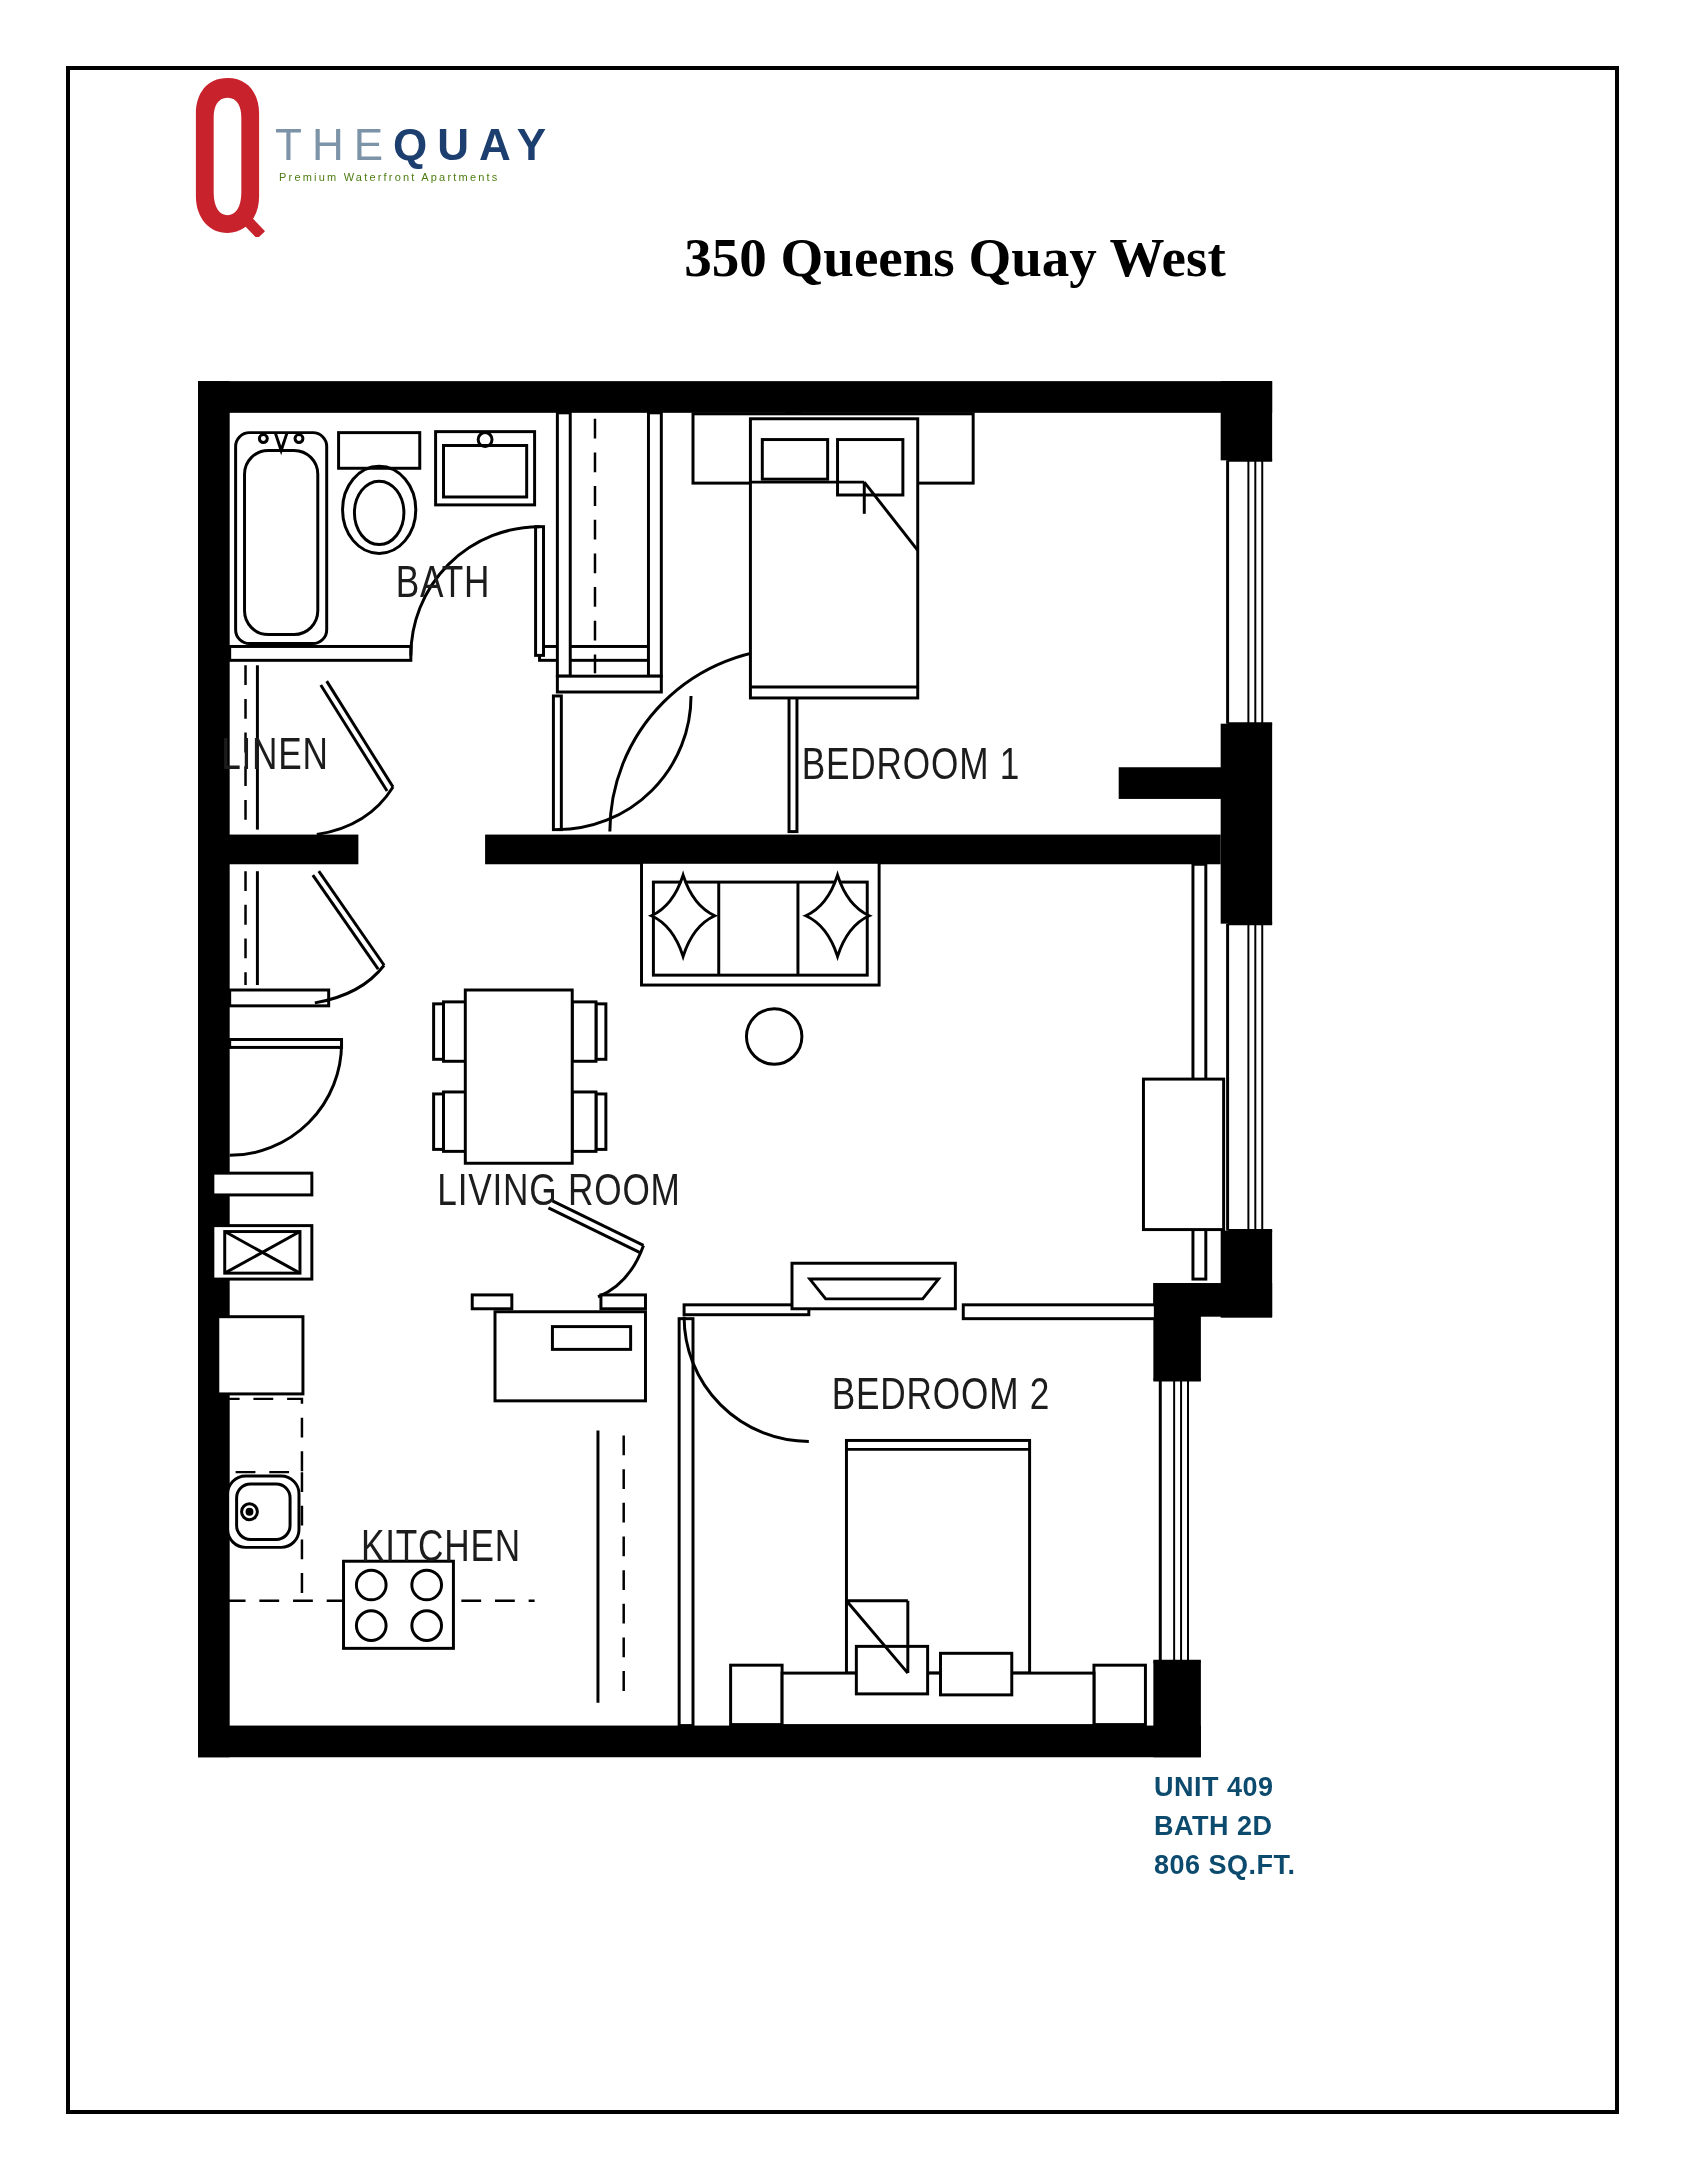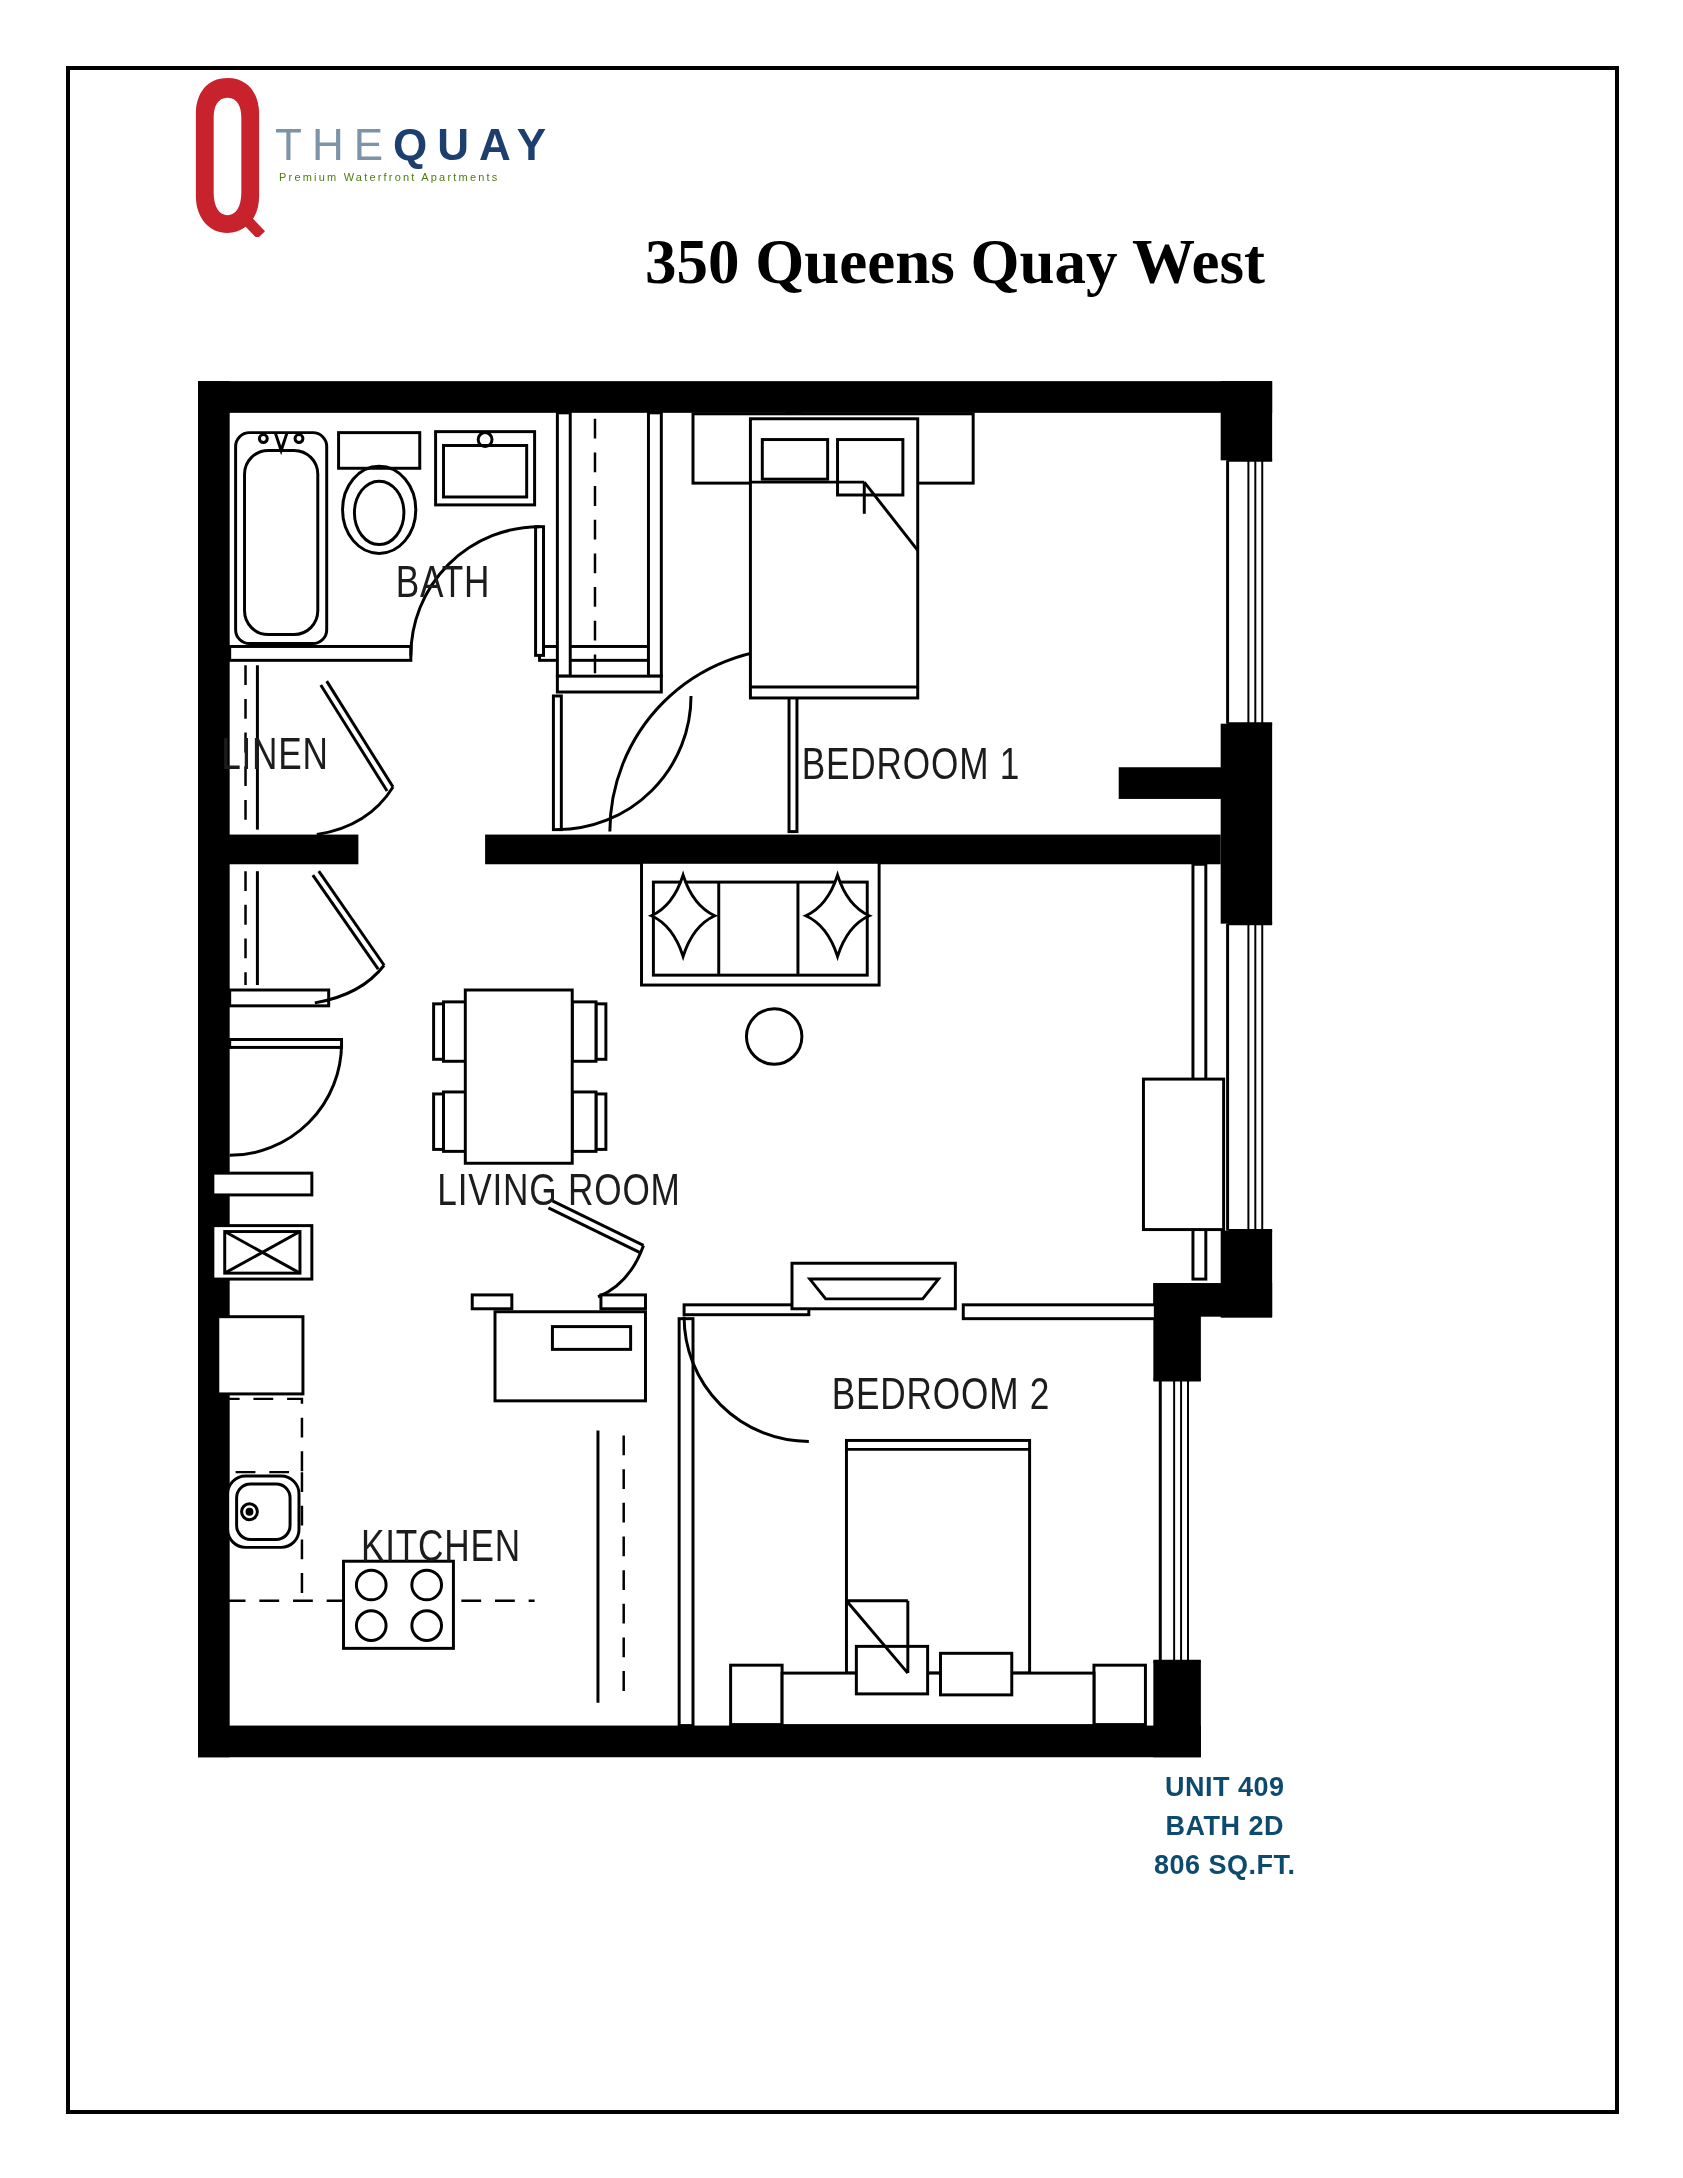--- a/index.html
+++ b/index.html
@@ -1,26 +1,26 @@
 <!DOCTYPE html>
 <html><head>
 <meta charset="utf-8">
 <style>
   html,body{margin:0;padding:0;background:#ffffff;}
   .page{position:relative;width:1683px;height:2178px;background:#fff;overflow:hidden;
-        font-family:"Liberation Sans",sans-serif;color:#111;text-align:center;}
+        font-family:"Liberation Sans",sans-serif;color:#111;}
   .frame{position:absolute;left:66px;top:66px;width:1545px;height:2040px;border:4px solid #000;}
   .logo{position:absolute;left:188px;top:74px;width:416px;height:163px;}
   .logo-q{position:absolute;left:0;top:0;}
   .logo-text{position:absolute;left:87px;top:46px;font-size:44px;letter-spacing:10px;white-space:nowrap;}
   .logo-the{color:#7d93a8;font-weight:400;}
   .logo-quay{color:#1d3f70;font-weight:700;}
   .logo-tagline{position:absolute;left:91px;top:97px;font-size:11px;letter-spacing:2.2px;color:#4d7c0f;white-space:nowrap;}
   .doc-title{position:absolute;left:955px;top:226px;transform:translateX(-50%);
-             font-family:"Liberation Serif",serif;font-weight:700;font-size:63px;white-space:nowrap;color:#000;}
+             font-family:"Liberation Serif",serif;font-weight:700;font-size:55px;white-space:nowrap;color:#000;}
   .plan-svg{position:absolute;left:0;top:0;}
   .room-label{position:absolute;transform:translate(-50%,-50%) scaleX(0.8);
               font-size:44px;letter-spacing:1px;color:#1c1c1c;white-space:nowrap;}
   .unit-info{position:absolute;left:1154px;top:1768px;font-size:27px;font-weight:700;
              line-height:39px;letter-spacing:0.5px;color:#0c4a6e;}
 </style>
 </head>
 <body>
 
 <div class="page">

